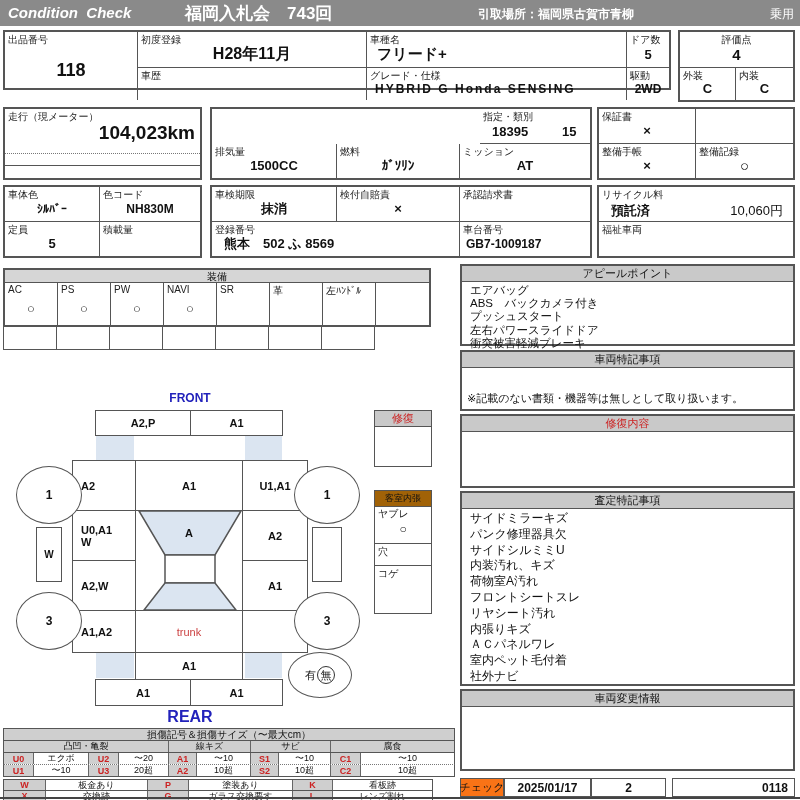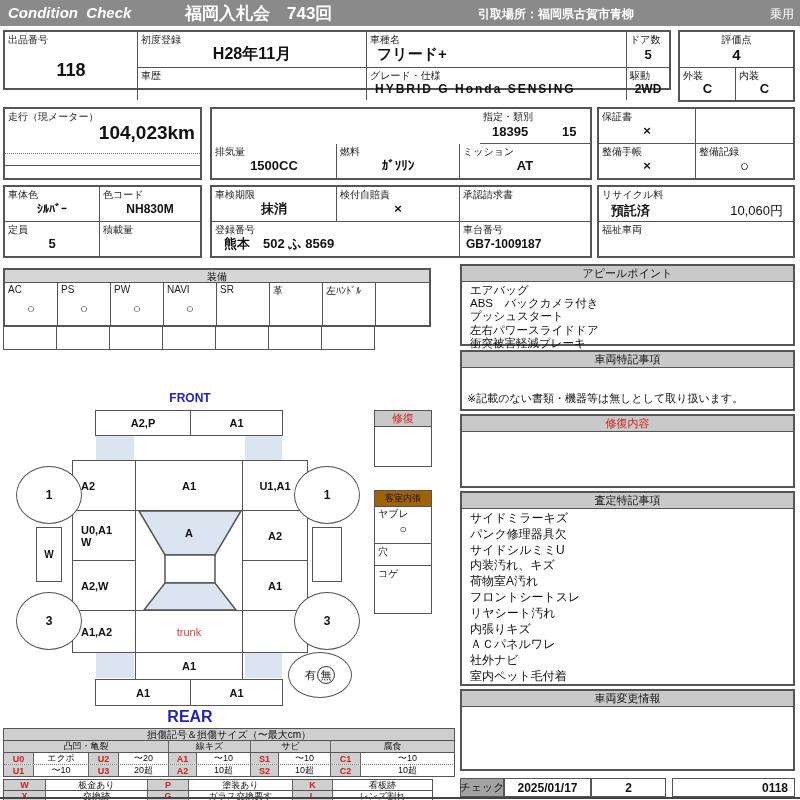--- a/index.html
+++ b/index.html
@@ -259,31 +259,31 @@
     <div class="lines" style="line-height:15.8px;">
       <div>サイドミラーキズ</div>
       <div>パンク修理器具欠</div>
       <div>サイドシルミミU</div>
       <div>内装汚れ、キズ</div>
       <div>荷物室A汚れ</div>
       <div>フロントシートスレ</div>
       <div>リヤシート汚れ</div>
       <div>内張りキズ</div>
       <div>ＡＣパネルワレ</div>
+      <div>室内ペット毛付着</div>
       <div>社外ナビ</div>
-      <div>室内ペット毛付着</div>
     </div>
   </div>
 
   <div class="sec" style="left:460px;top:689px;width:335px;height:82px;">
     <div class="sh">車両変更情報</div>
     <div class="lines"></div>
   </div>
 
-  <div class="b" style="left:460px;top:778px;width:44px;height:19px;background:#a3a3a3;">
+  <div class="b" style="left:460px;top:778px;width:44px;height:19px;background:#f97316;">
     <div class="cv" style="font-size:11px;font-weight:normal;">チェック</div>
   </div>
   <div class="b" style="left:504px;top:778px;width:87px;height:19px;">
     <div class="cv" style="font-size:12px;">2025/01/17</div>
   </div>
   <div class="b" style="left:591px;top:778px;width:75px;height:19px;">
     <div class="cv" style="font-size:12px;">2</div>
   </div>
   <div class="b" style="left:672px;top:778px;width:123px;height:19px;">
     <div class="cv" style="justify-content:flex-end;padding-right:6px;font-size:12px;">0118</div>

